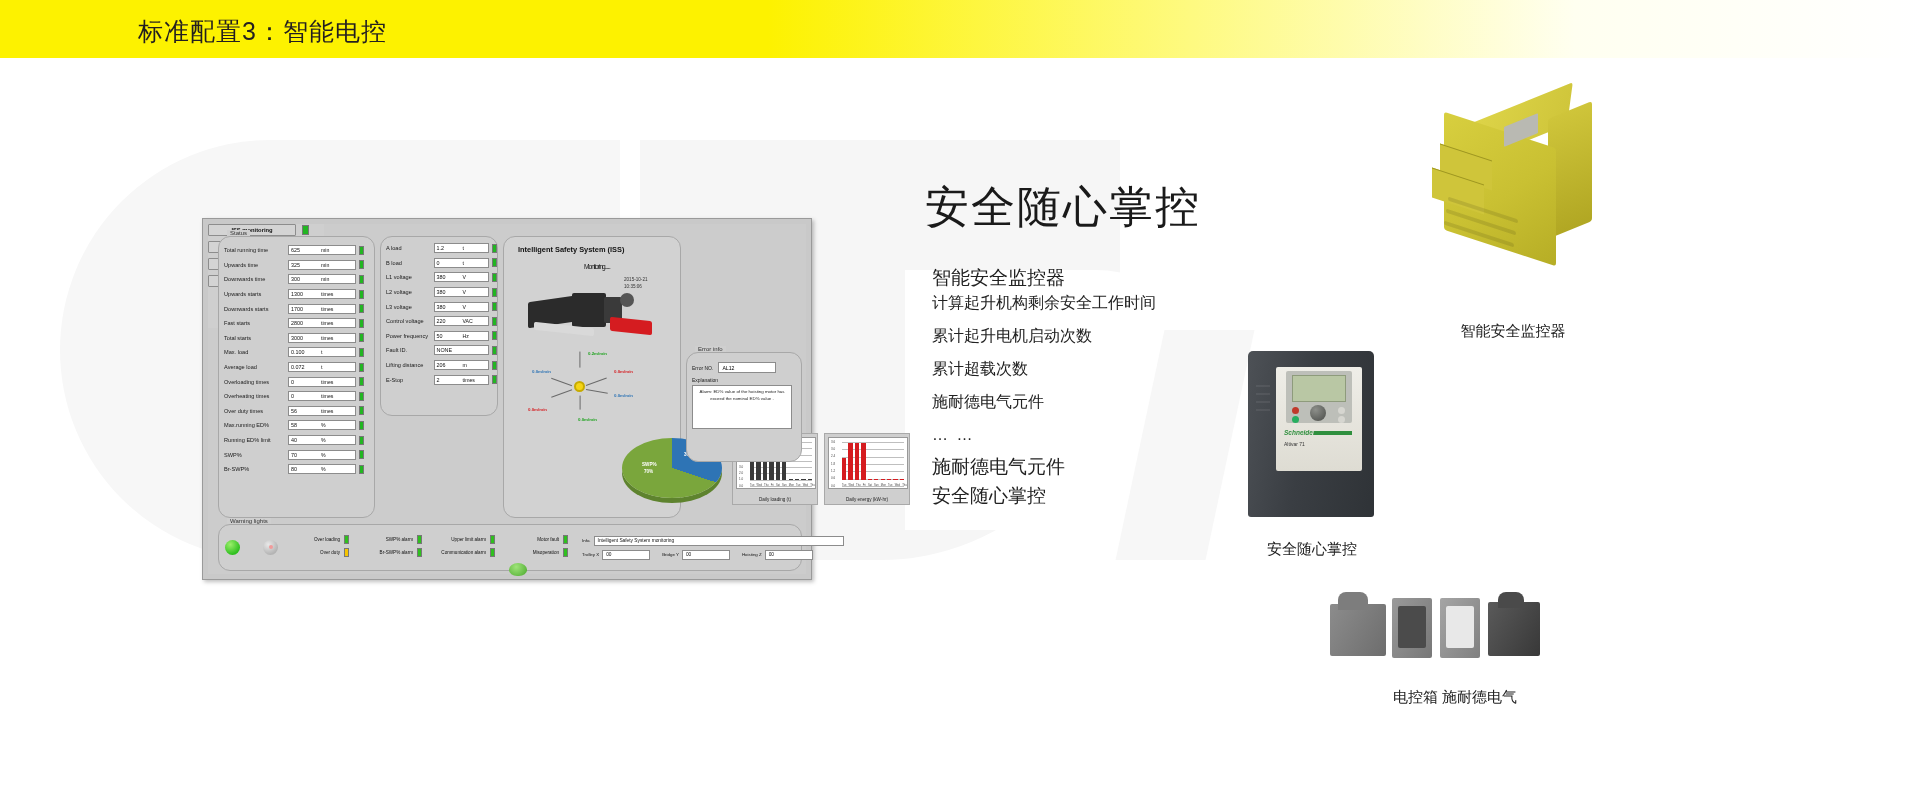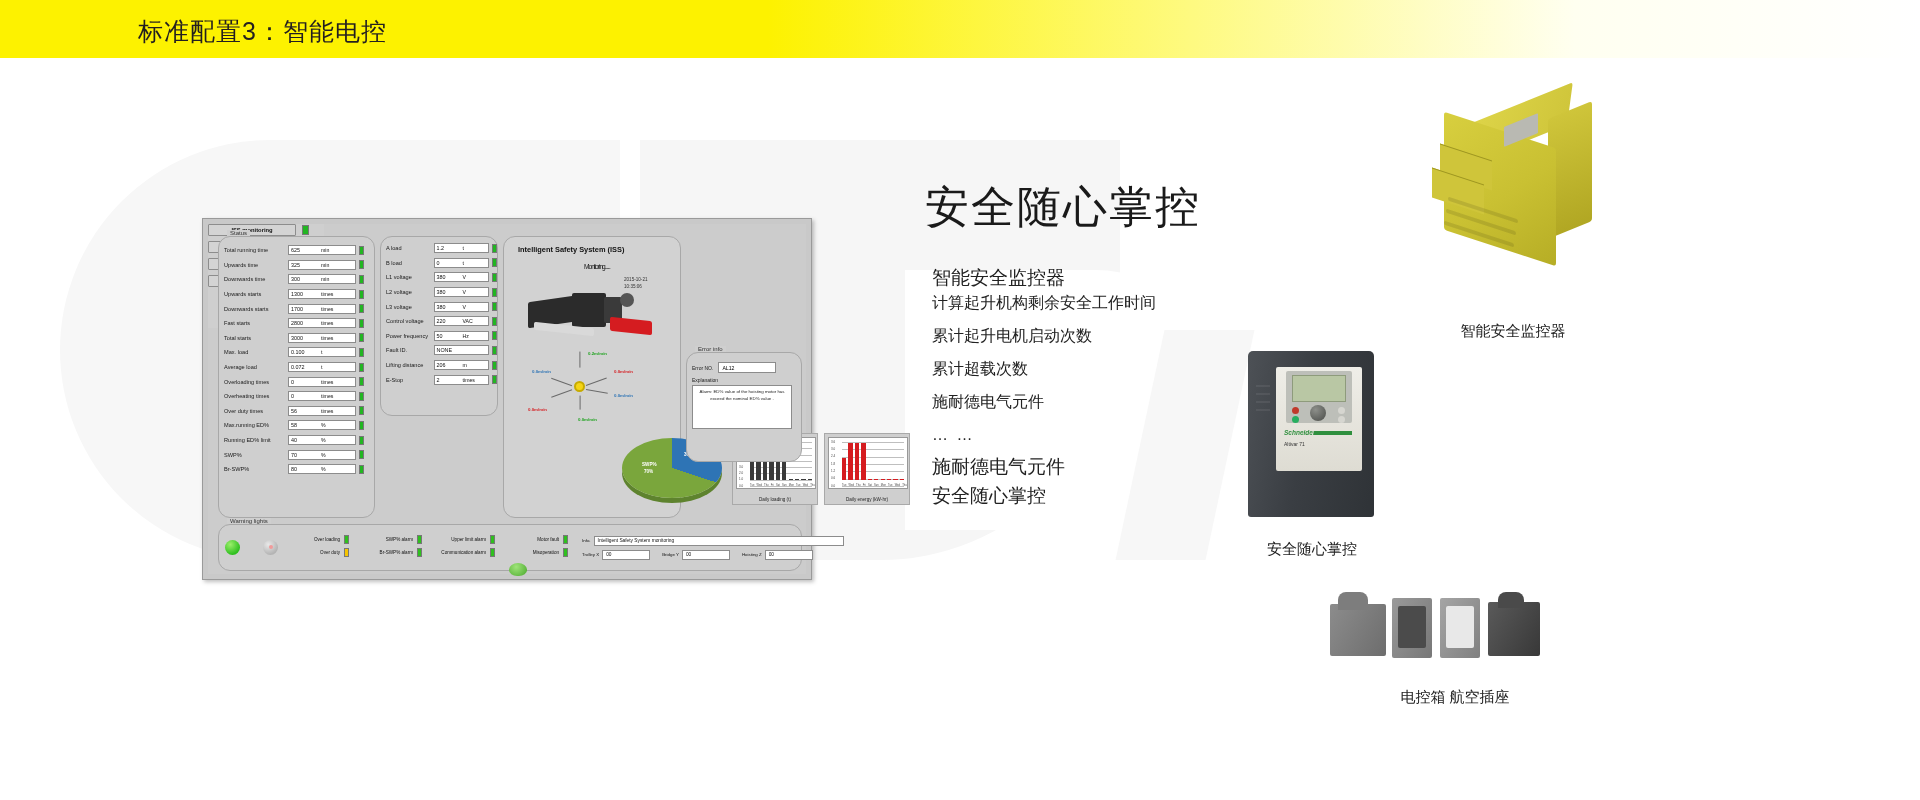--- a/index.html
+++ b/index.html
@@ -779,15 +779,15 @@
   <div class="conns">
     <div class="cn" style="left:0;top:14px;width:56px;height:52px;background:linear-gradient(120deg,#8c8c8c,#6d6d6d);"></div>
     <div class="cn" style="left:8px;top:2px;width:30px;height:18px;background:#7d7d7d;border-radius:8px 8px 0 0;"></div>
     <div class="cn" style="left:62px;top:8px;width:40px;height:60px;background:linear-gradient(120deg,#9a9a9a,#777);"></div>
     <div class="cn" style="left:68px;top:16px;width:28px;height:42px;background:#4b4b4b;"></div>
     <div class="cn" style="left:110px;top:8px;width:40px;height:60px;background:linear-gradient(120deg,#a5a5a5,#808080);"></div>
     <div class="cn" style="left:116px;top:16px;width:28px;height:42px;background:#e8e8e8;"></div>
     <div class="cn" style="left:158px;top:12px;width:52px;height:54px;background:linear-gradient(120deg,#5a5a5a,#383838);"></div>
     <div class="cn" style="left:168px;top:2px;width:26px;height:16px;background:#4a4a4a;border-radius:8px 8px 0 0;"></div>
   </div>
-  <div class="prod-cap" style="left:1300px; top:688px; width:310px;">电控箱 航空插座</div>
+  <div class="prod-cap" style="left:1300px; top:688px; width:310px;">电控箱 施耐德电气</div>
 
 </div>
 
 </body></html>

